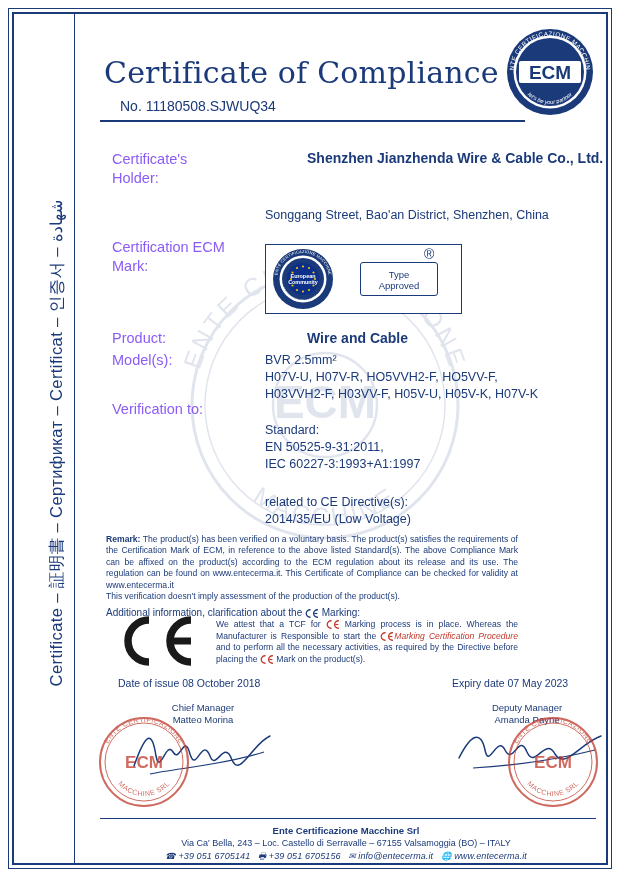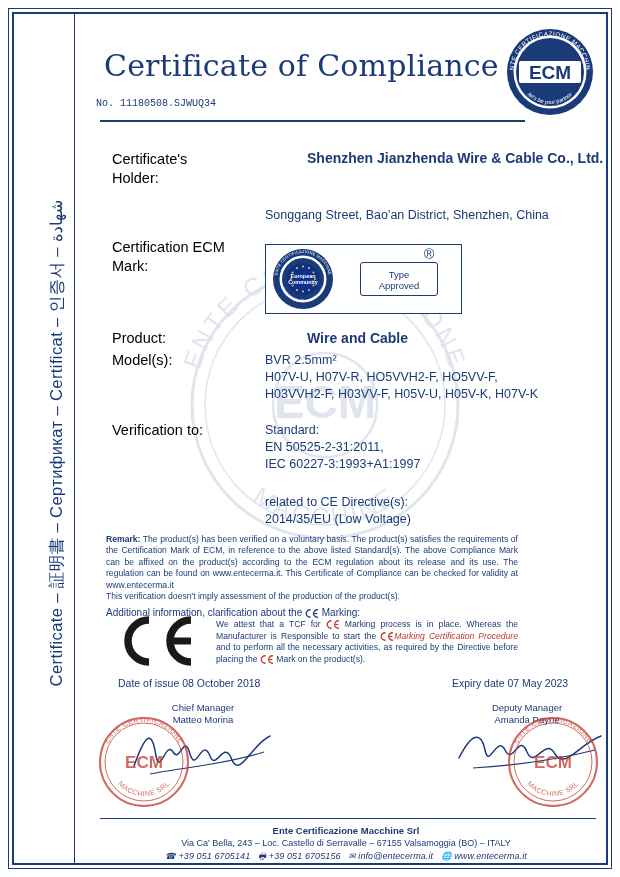--- a/index.html
+++ b/index.html
@@ -58,49 +58,48 @@
     left: 150px;
     top: 230px;
     width: 350px;
     height: 350px;
     pointer-events: none;
     opacity: 0.13;
   }
   
   .doc-title {
     position: absolute;
-    left: 104px; top: 48px;
+    left: 104px; top: 55px;
     font-family: "DejaVu Serif", serif;
     font-size: 30px;
     color: #1b3a7a;
     letter-spacing: 0.2px;
   }
   .doc-number {
     position: absolute;
-    left: 96px; top: 98px;
-    font-size: 10px;
-    color: #1b3a7a;
-    font-family: Liberation Mono, monospace;
+    left: 120px; top: 98px;
+    font-size: 14px;
+    color: #1b3a7a;
   }
   .header-rule {
     position: absolute;
     left: 100px; top: 120px;
     width: 425px; height: 2px;
     background: #1b3a7a;
   }
   
   .ecm-logo {
     position: absolute;
     left: 506px; top: 28px;
     width: 88px; height: 88px;
   }
   
   .label {
     position: absolute;
-    color: #000000;
+    color: #8b5cf6;
     font-size: 14.5px;
     line-height: 19px;
   }
   .value {
     position: absolute;
     color: #1b3a7a;
     font-size: 12.5px;
     line-height: 17px;
   }
   .value.strong {
@@ -330,23 +329,23 @@
   </div>
 
   <div class="label" style="left:112px; top:329px;">Product:</div>
   <div class="value strong" style="left:265px; top:330px;">Wire and Cable</div>
 
   <div class="label" style="left:112px; top:351px;">Model(s):</div>
   <div class="value" style="left:265px; top:352px;">BVR 2.5mm²</div>
   <div class="value" style="left:265px; top:369px;">H07V-U, H07V-R, HO5VVH2-F, HO5VV-F,</div>
   <div class="value" style="left:265px; top:386px;">H03VVH2-F, H03VV-F, H05V-U, H05V-K, H07V-K</div>
 
-  <div class="label" style="left:112px; top:421px;">Verification to:</div>
+  <div class="label" style="left:112px; top:400px;">Verification to:</div>
   <div class="value" style="left:265px; top:422px;">Standard:</div>
-  <div class="value" style="left:265px; top:439px;">EN 50525-2-31:2011,</div>
+  <div class="value" style="left:265px; top:439px;">EN 50525-9-31:2011,</div>
   <div class="value" style="left:265px; top:456px;">IEC 60227-3:1993+A1:1997</div>
   <div class="value" style="left:265px; top:494px;">related to CE Directive(s):</div>
   <div class="value" style="left:265px; top:511px;">2014/35/EU (Low Voltage)</div>
 
   <div class="remark">
     <b>Remark:</b><span> The product(s) has been verified on a voluntary basis. The product(s) satisfies the requirements of the Certification Mark of ECM, in reference to the above listed Standard(s). The above Compliance Mark can be affixed on the product(s) according to the ECM regulation about its release and its use. The regulation can be found on www.entecerma.it. This Certificate of Compliance can be checked for validity at www.entecerma.it</span><br>
     <span>This verification doesn't imply assessment of the production of the product(s).</span>
   </div>
 
   <div class="addl">

